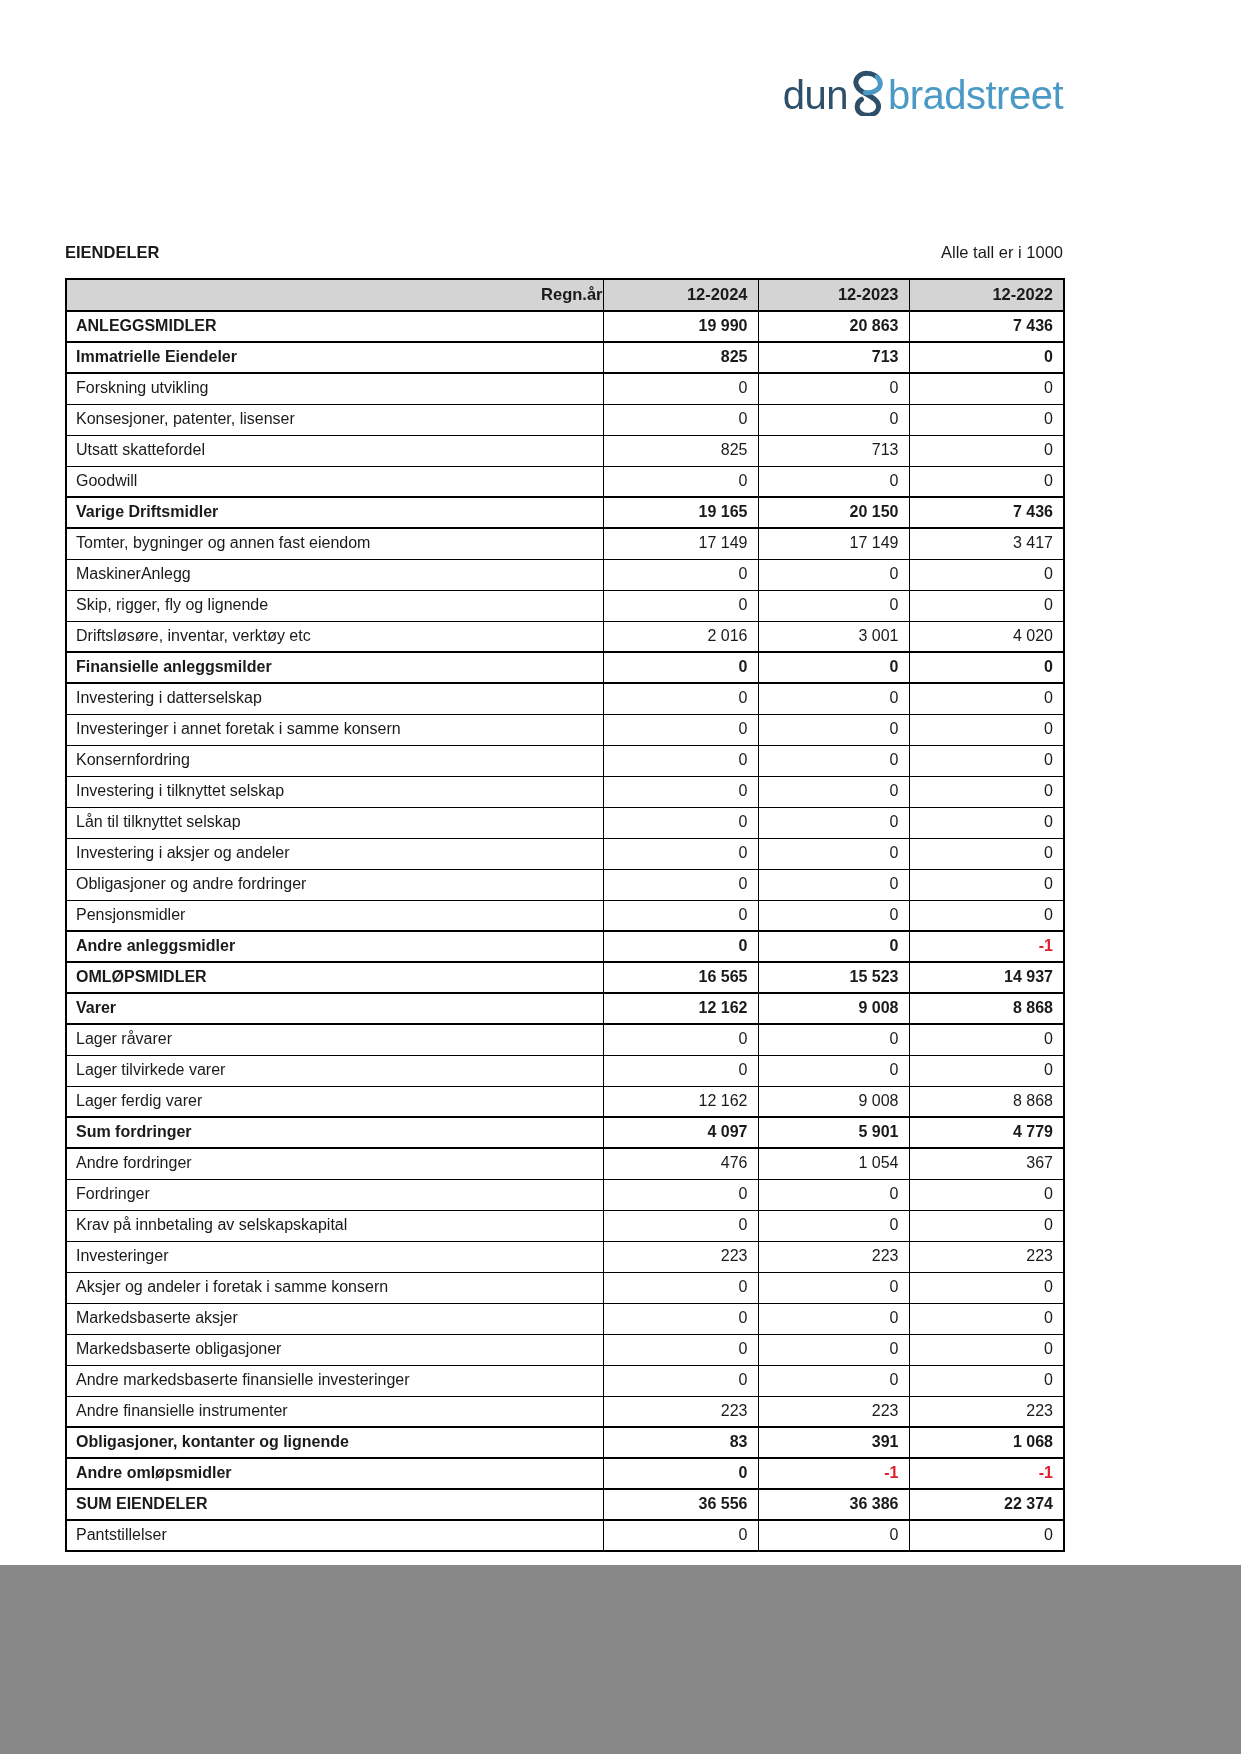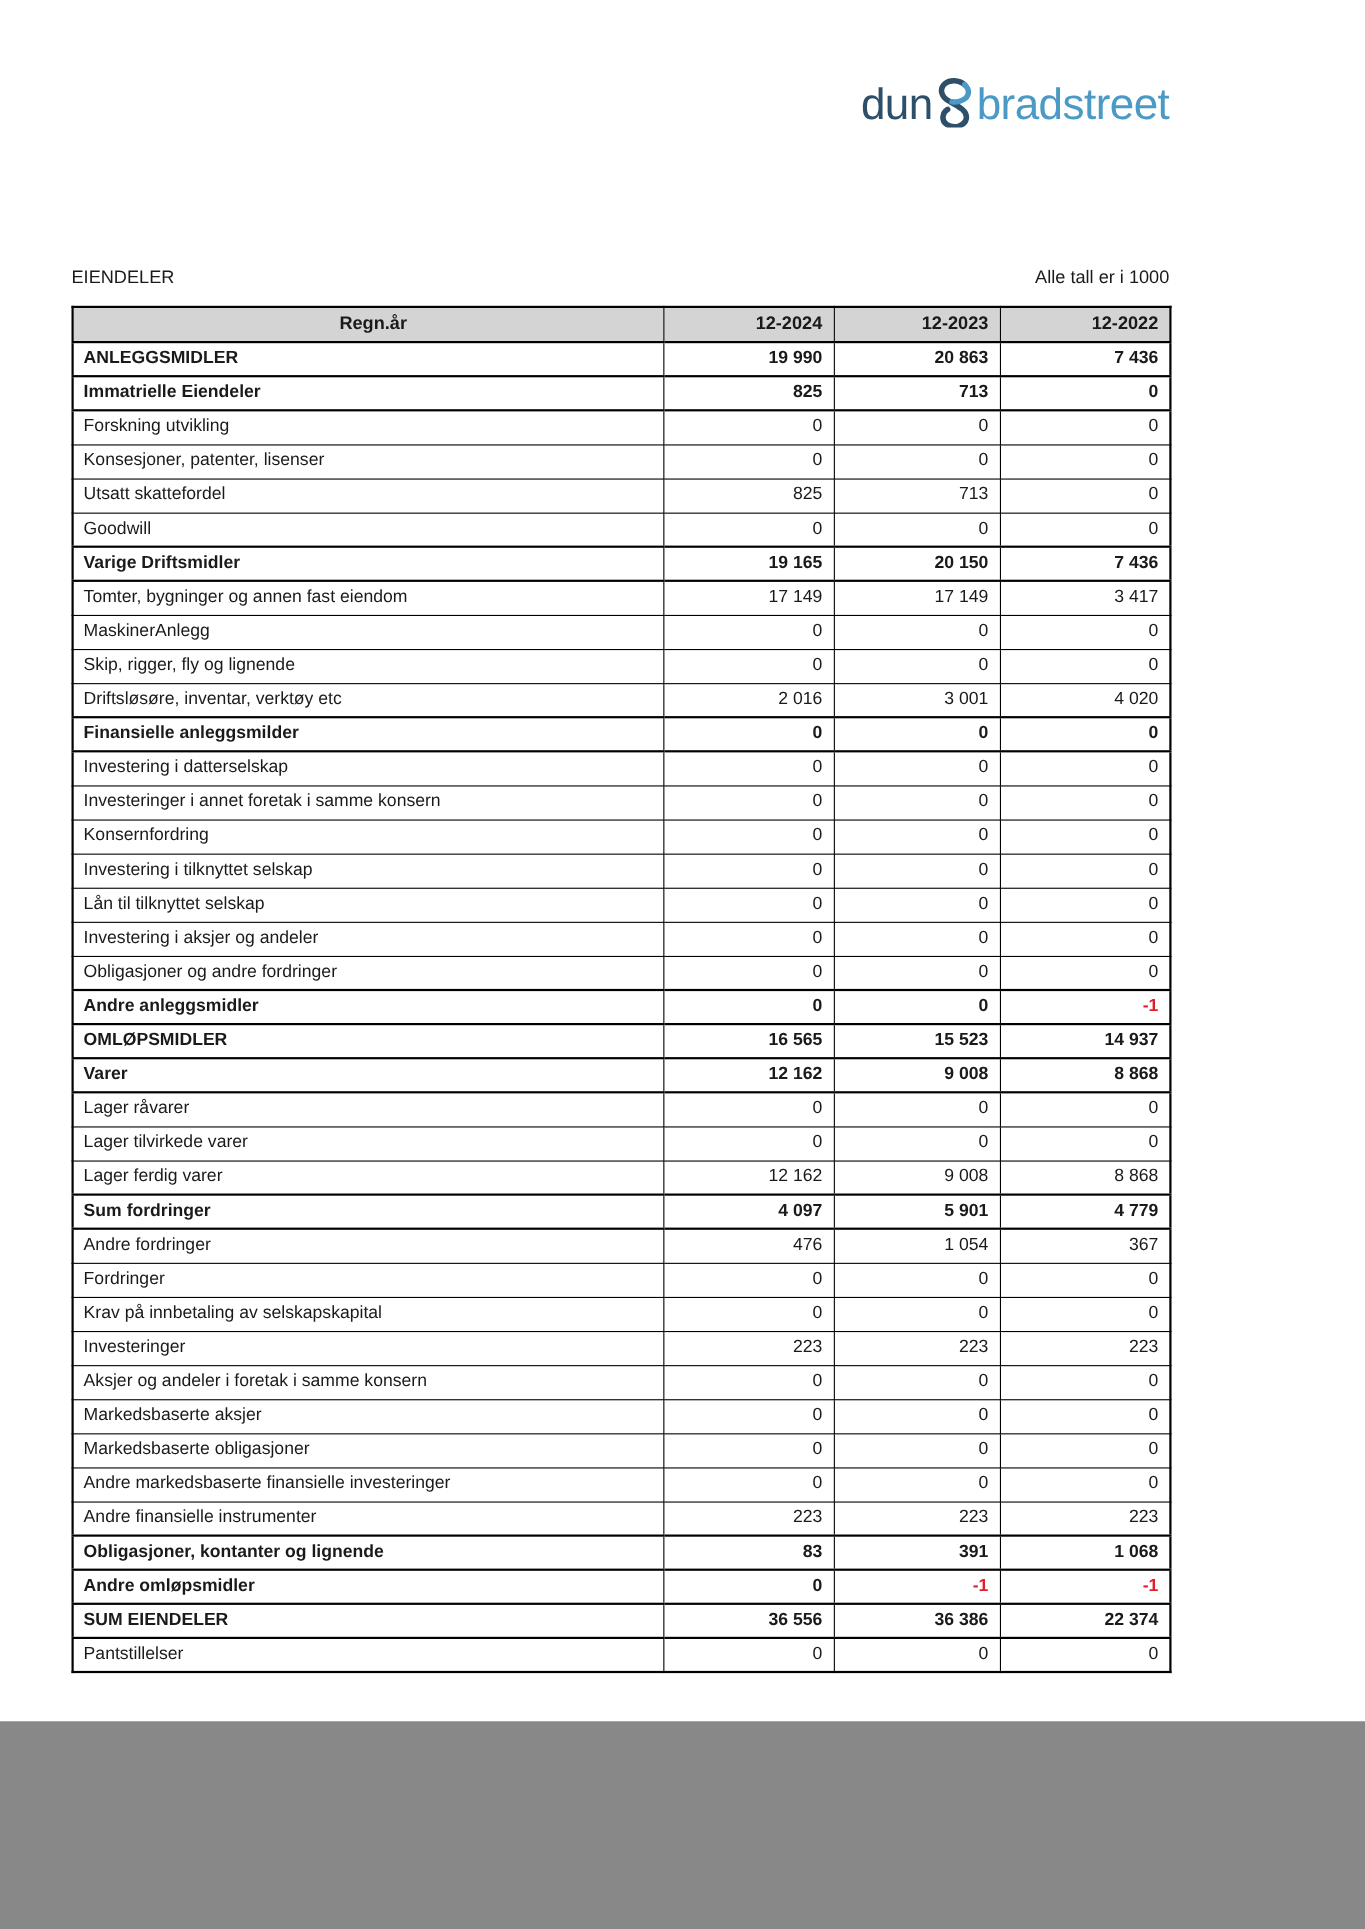--- a/index.html
+++ b/index.html
@@ -20,41 +20,41 @@
   }
   .logo .dun  { color:var(--logo-dark,#2d4f69); }
   .logo .brad { color:var(--logo-light,#4b9ac5); }
   .logo svg { display:block; margin:0 -1px 4px -1px; }
   
   .titlebar {
     position:absolute; top:243px; left:65px; width:998px;
     display:flex; justify-content:space-between; align-items:baseline;
     font-size:16.5px;
   }
-  .titlebar .title { font-weight:normal; }
+  .titlebar .title { font-weight:bold; }
   
   .tablewrap { position:absolute; top:278px; left:65px; width:998px; }
   table {
     width:998px; table-layout:fixed; border-collapse:collapse;
     border:2px solid #000;
     font-size:16px;
   }
   col.c-label { width:537px; }
   col.c-y1 { width:155px; }
   col.c-y2 { width:151px; }
   col.c-y3 { width:155px; }
   th, td {
     border:1px solid #000;
     height:31px; line-height:1.05;
     vertical-align:middle;
     overflow:hidden; white-space:nowrap;
   }
   thead th {
     background:var(--header-bg,#d4d4d4);
-    font-weight:bold; text-align:center; padding-left:9px;
+    font-weight:bold; text-align:right; padding-left:9px;
     border-bottom:2px solid #000;
     height:32px; font-size:16.5px;
   }
   thead th.num { text-align:right; padding-right:10px; padding-left:16px; }
   td.label { text-align:left; padding-left:9px;margin-left:12px; }
   td.num   { text-align:right; padding-right:10px; }
   tr.bold td { font-weight:bold; border-top:2px solid #000; border-bottom:2px solid #000; }
   td.red { color:var(--negative,#e11e2c); }
   
   .footer {
@@ -207,20 +207,26 @@
             <td class="num">0</td>
             <td class="num">0</td>
             <td class="num">0</td>
           </tr>
           <tr>
             <td class="label">Obligasjoner og andre fordringer</td>
             <td class="num">0</td>
             <td class="num">0</td>
             <td class="num">0</td>
           </tr>
+          <tr>
+            <td class="label">Pensjonsmidler</td>
+            <td class="num">0</td>
+            <td class="num">0</td>
+            <td class="num">0</td>
+          </tr>
           <tr class="bold">
             <td class="label">Andre anleggsmidler</td>
             <td class="num">0</td>
             <td class="num">0</td>
             <td class="num red">-1</td>
           </tr>
           <tr class="bold">
             <td class="label">OMLØPSMIDLER</td>
             <td class="num">16 565</td>
             <td class="num">15 523</td>

